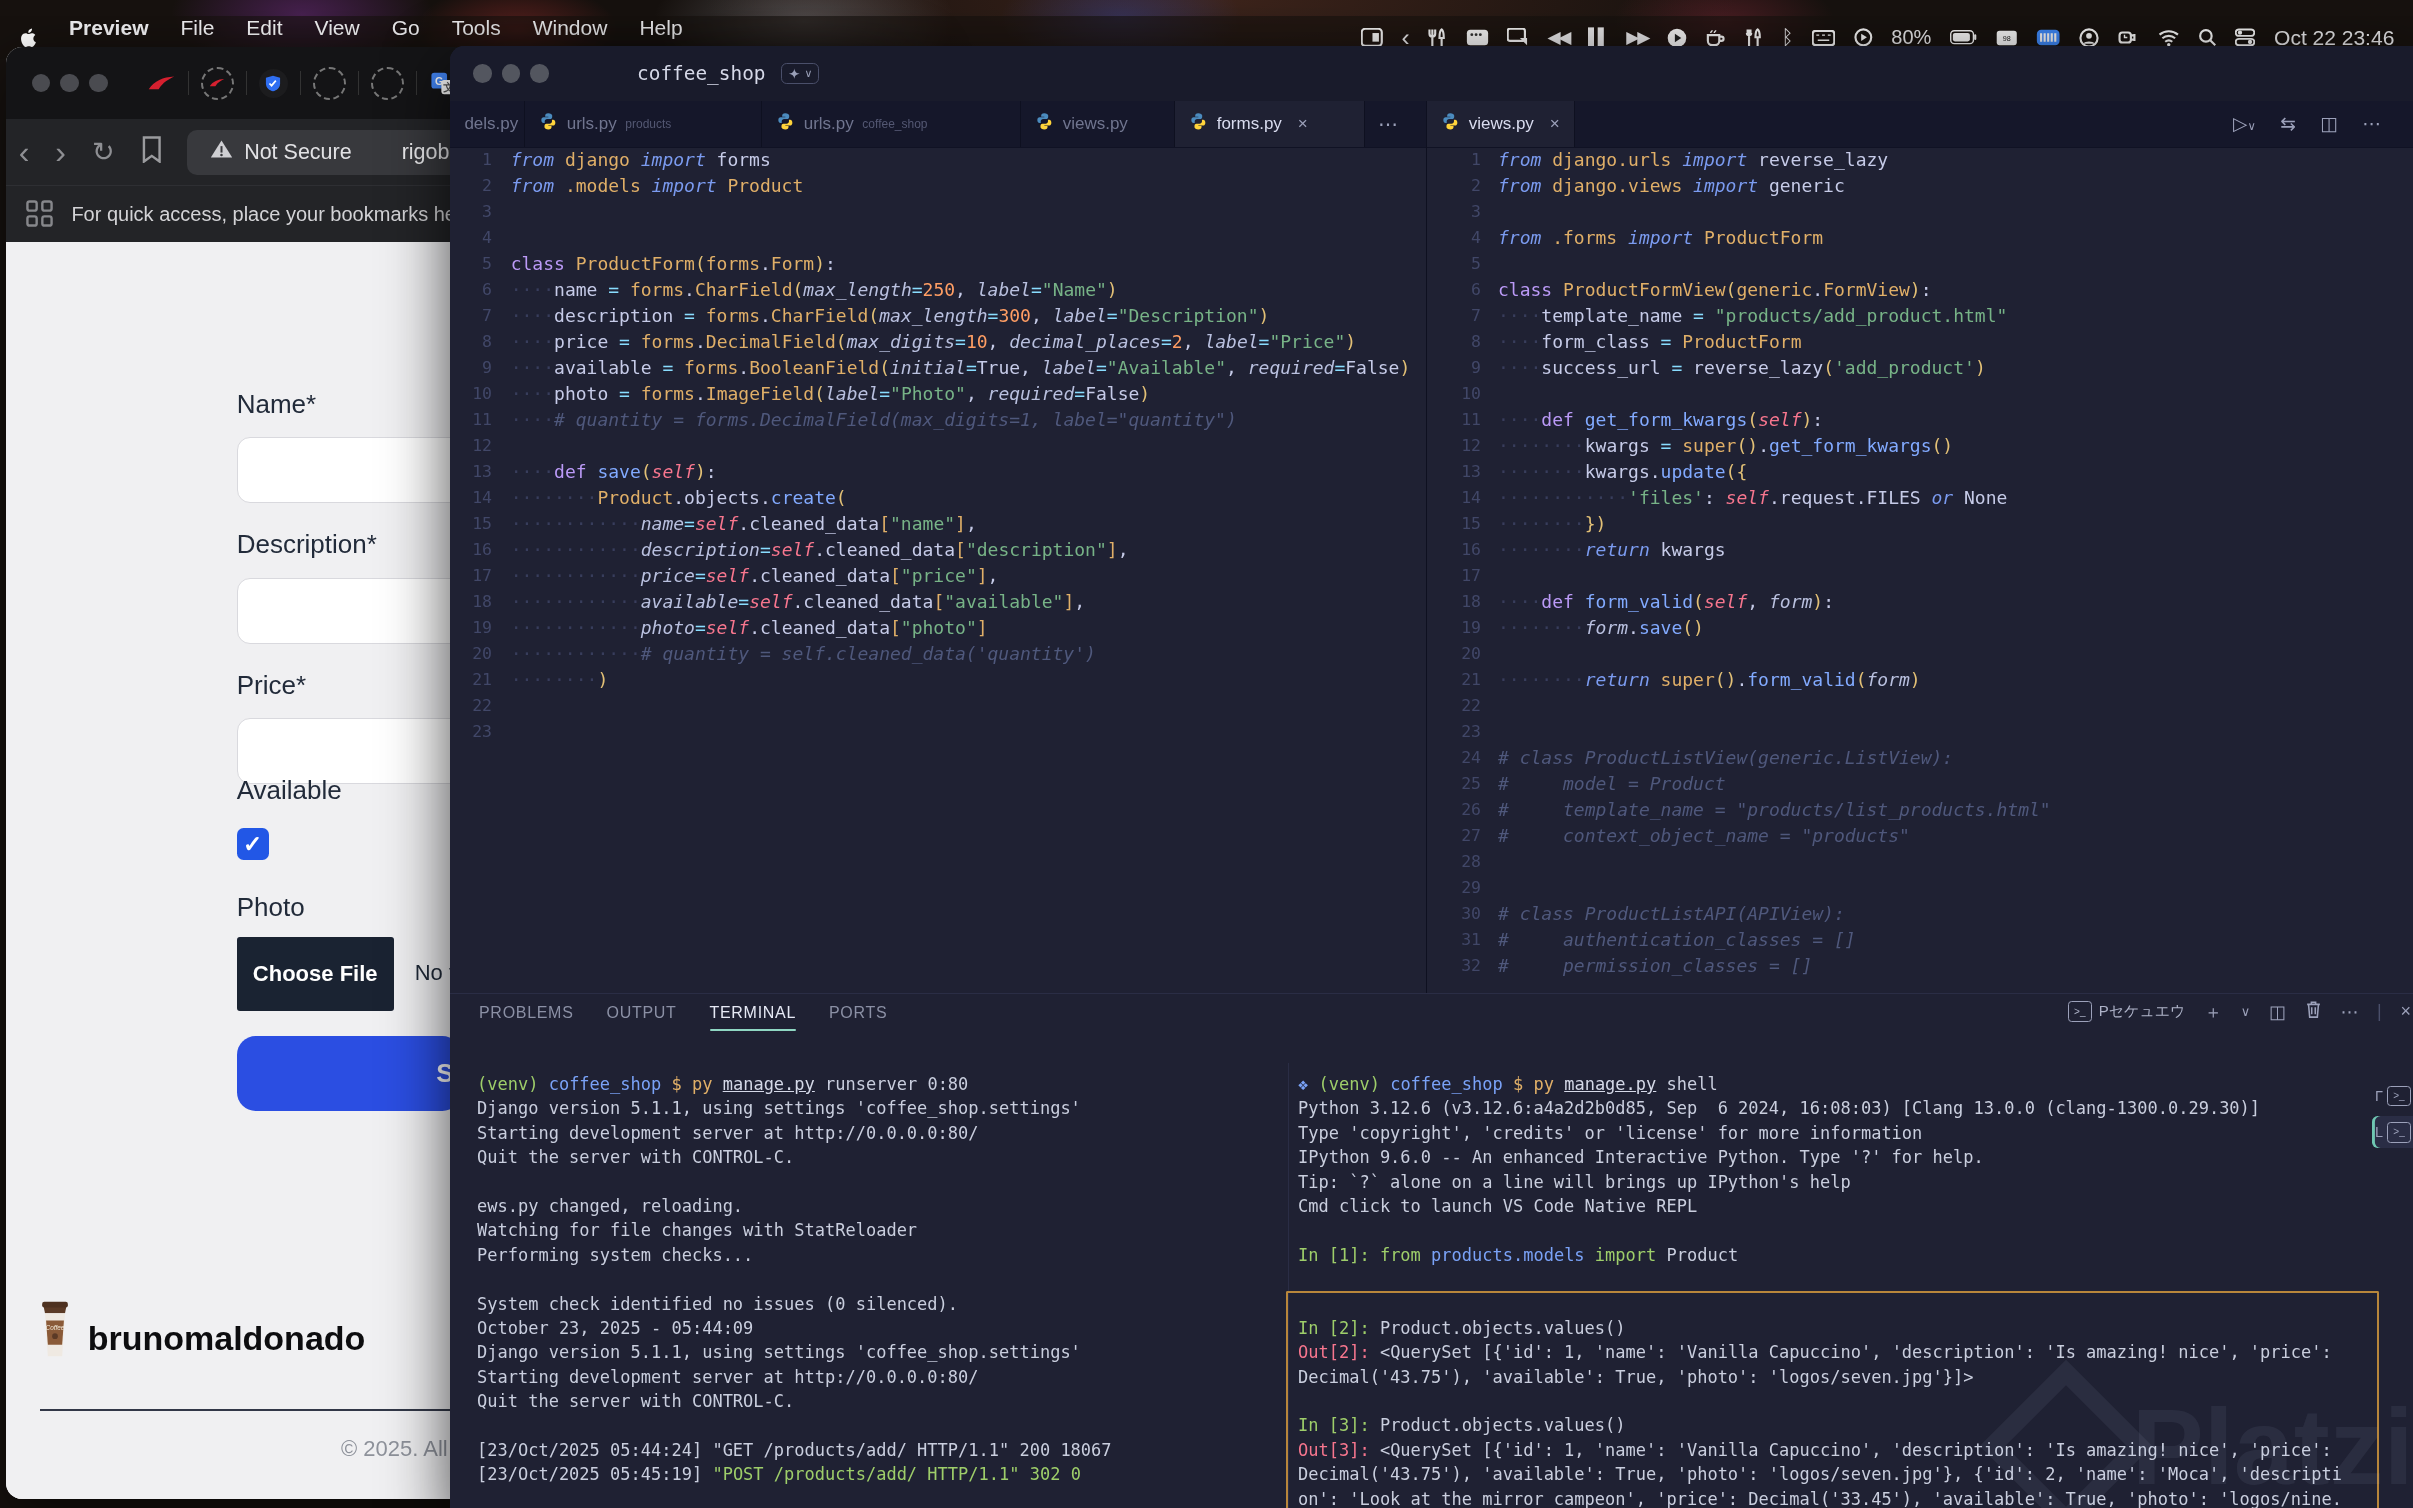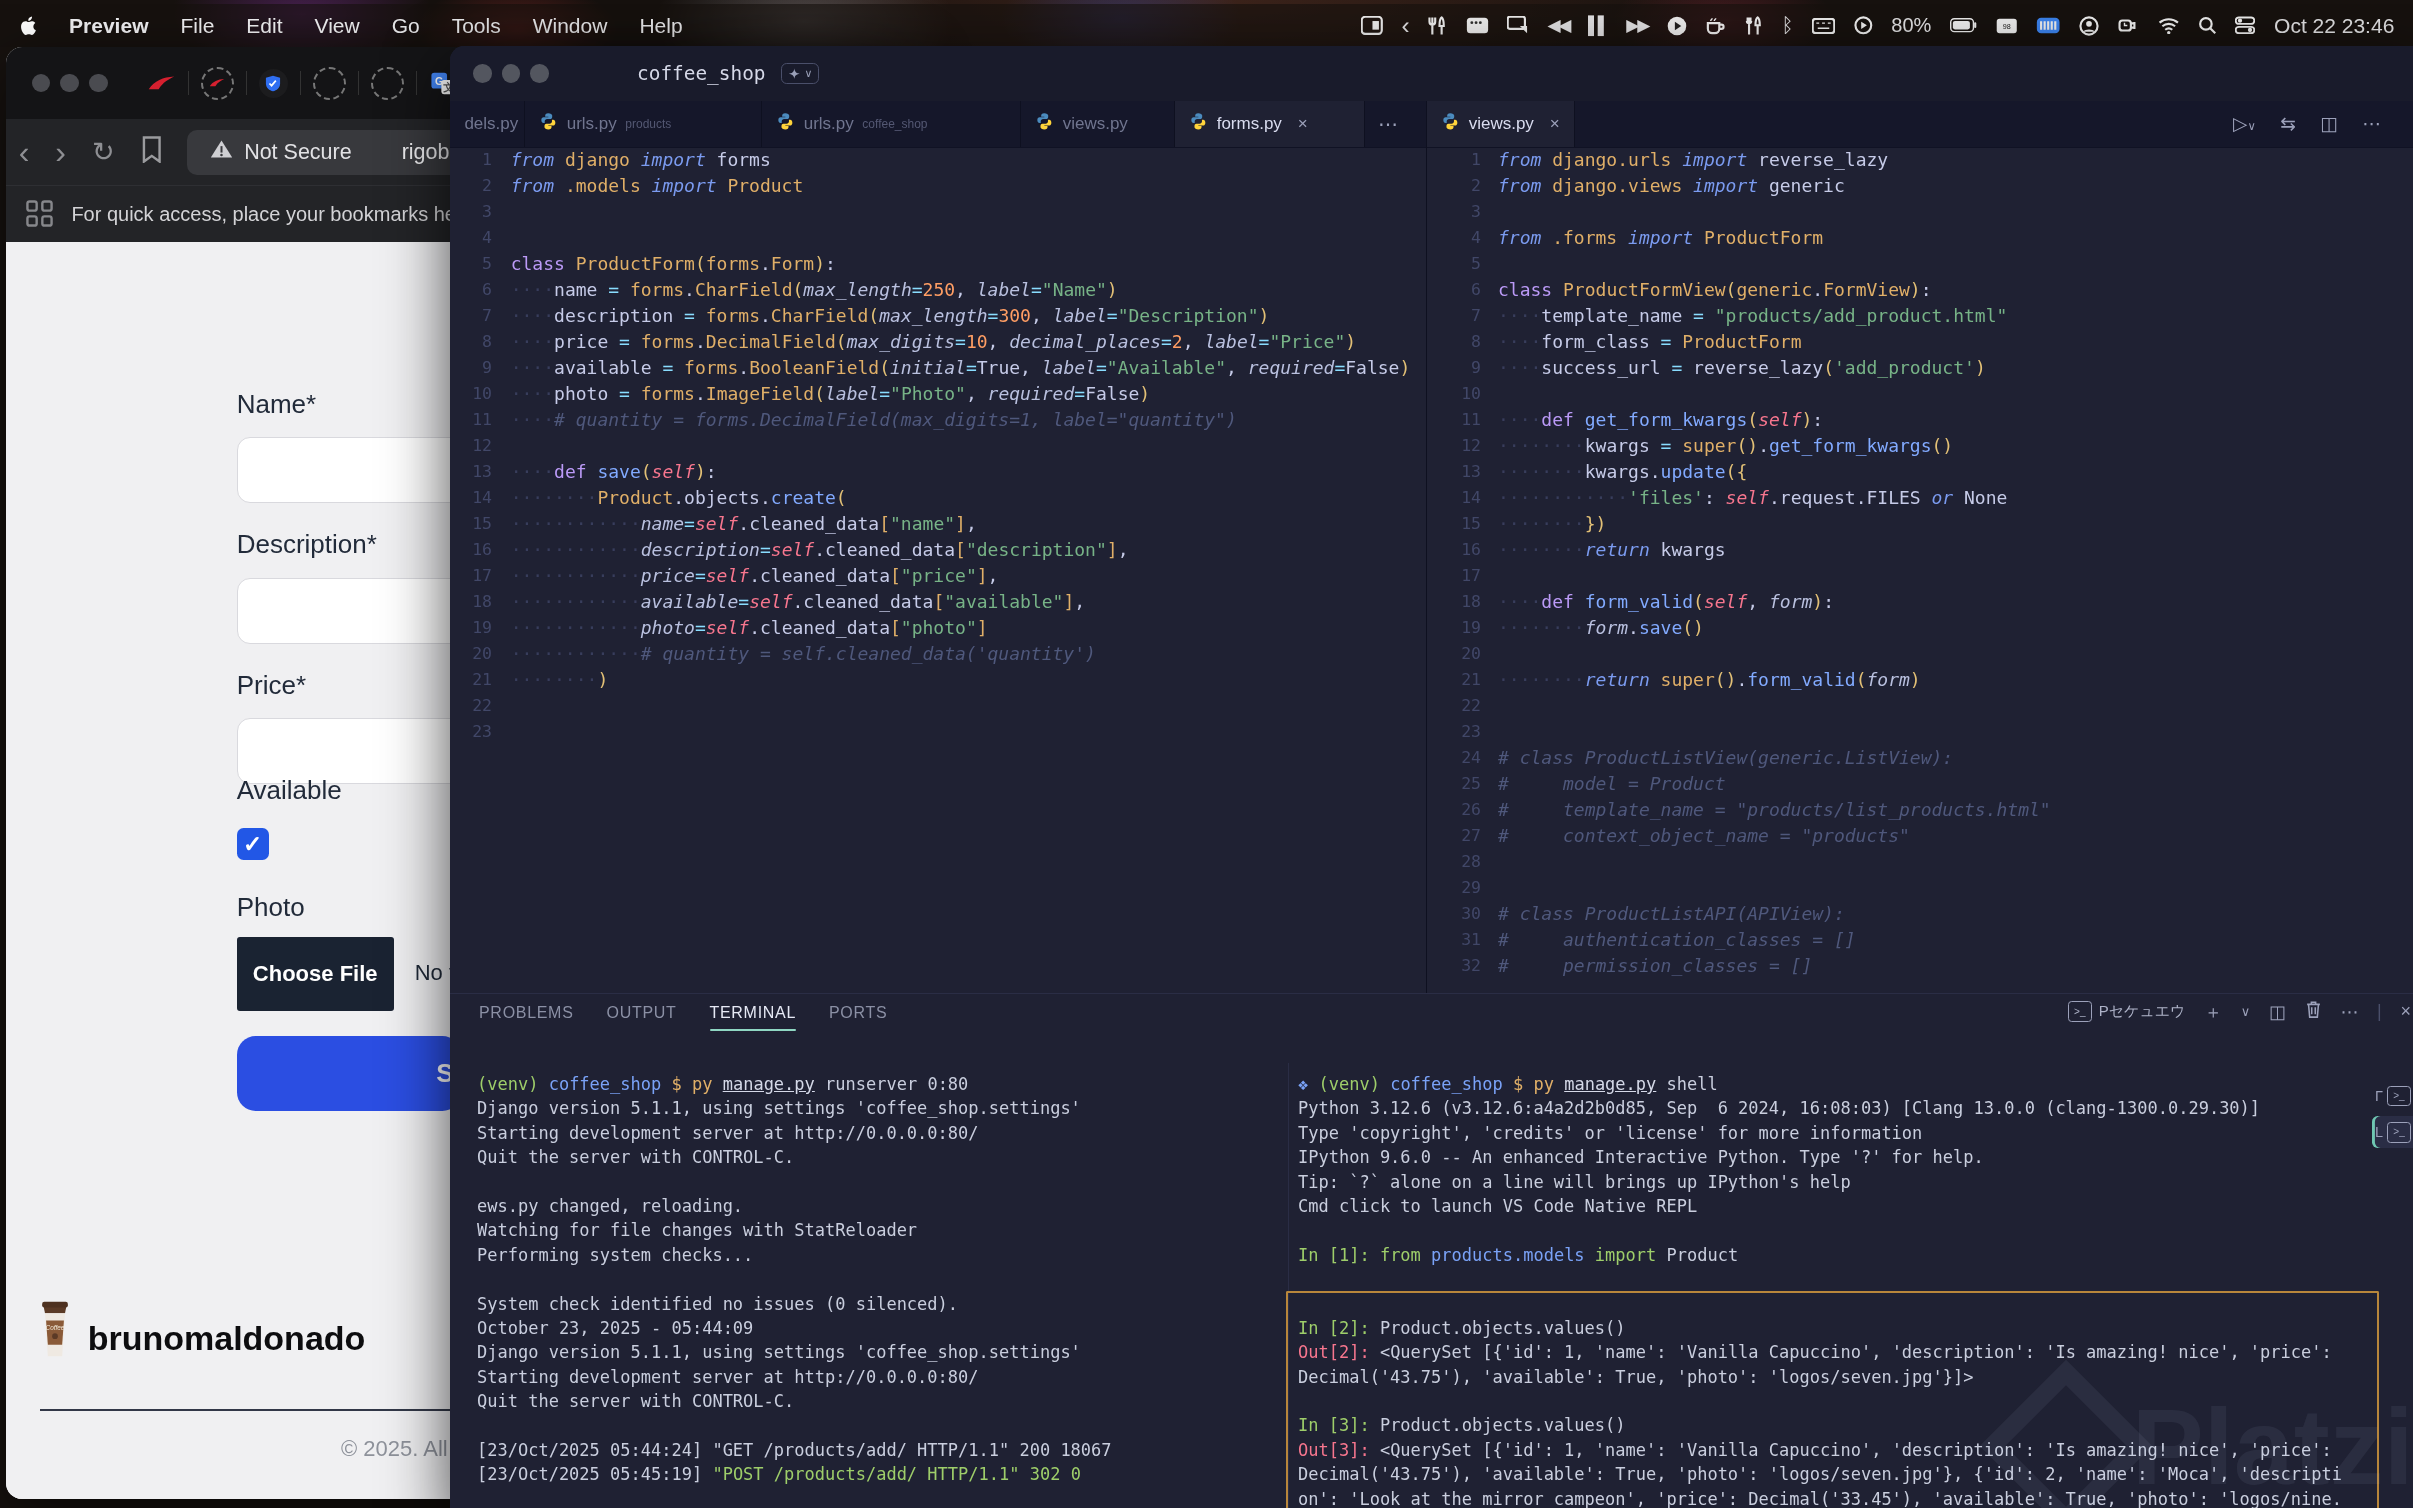--- a/index.html
+++ b/index.html
@@ -9,22 +9,22 @@
       radial-gradient(187px 86px at 302px 14.4px, rgba(160,60,200,.35), transparent 70%),
       radial-gradient(215px 101px at 804px 21.5px, rgba(200,200,210,.30), transparent 70%),
       radial-gradient(144px 65px at 517px 29px, rgba(220,60,60,.35), transparent 70%),
       radial-gradient(172px 79px at 1121px 18px, rgba(60,90,220,.30), transparent 70%),
       radial-gradient(158px 72px at 1724px 21.5px, rgba(220,60,90,.25), transparent 70%),
       radial-gradient(646px 144px at 1221px 0px, rgba(70,40,30,.8), transparent 80%),
       #17120f;}
   .mono{font-family:"DejaVu Sans Mono","Liberation Mono",monospace;}
 
   
-  #menubar{position:absolute;left:0;top:4px;width:100%;height:43px;background:rgba(22,16,14,.6);
-    display:flex;align-items:center;color:#f1f1f3;font-size:21px;}
+  #menubar{position:absolute;left:0;top:16px;width:100%;height:43px;background:rgba(22,16,14,.6);
+    display:flex;color:#f1f1f3;font-size:21px;}
   #menubar .apple{margin:0 14.4px 0 20px;display:flex;align-items:center;}
   #menubar .mi{padding:0 16px;}
   #menubar .mi.app{font-weight:bold;}
   #mb-right{margin-left:auto;display:flex;align-items:center;gap:18.7px;padding-right:18.7px;font-size:19.4px;}
   #mb-right .ic{display:flex;align-items:center;opacity:.92;}
   #mb-right svg{display:block;}
   .glyph-ic{font-size:17px;letter-spacing:-2.2px;}
 
   
   #safari{position:absolute;left:5.7px;top:47px;width:898px;height:1452px;border-radius:16px;

